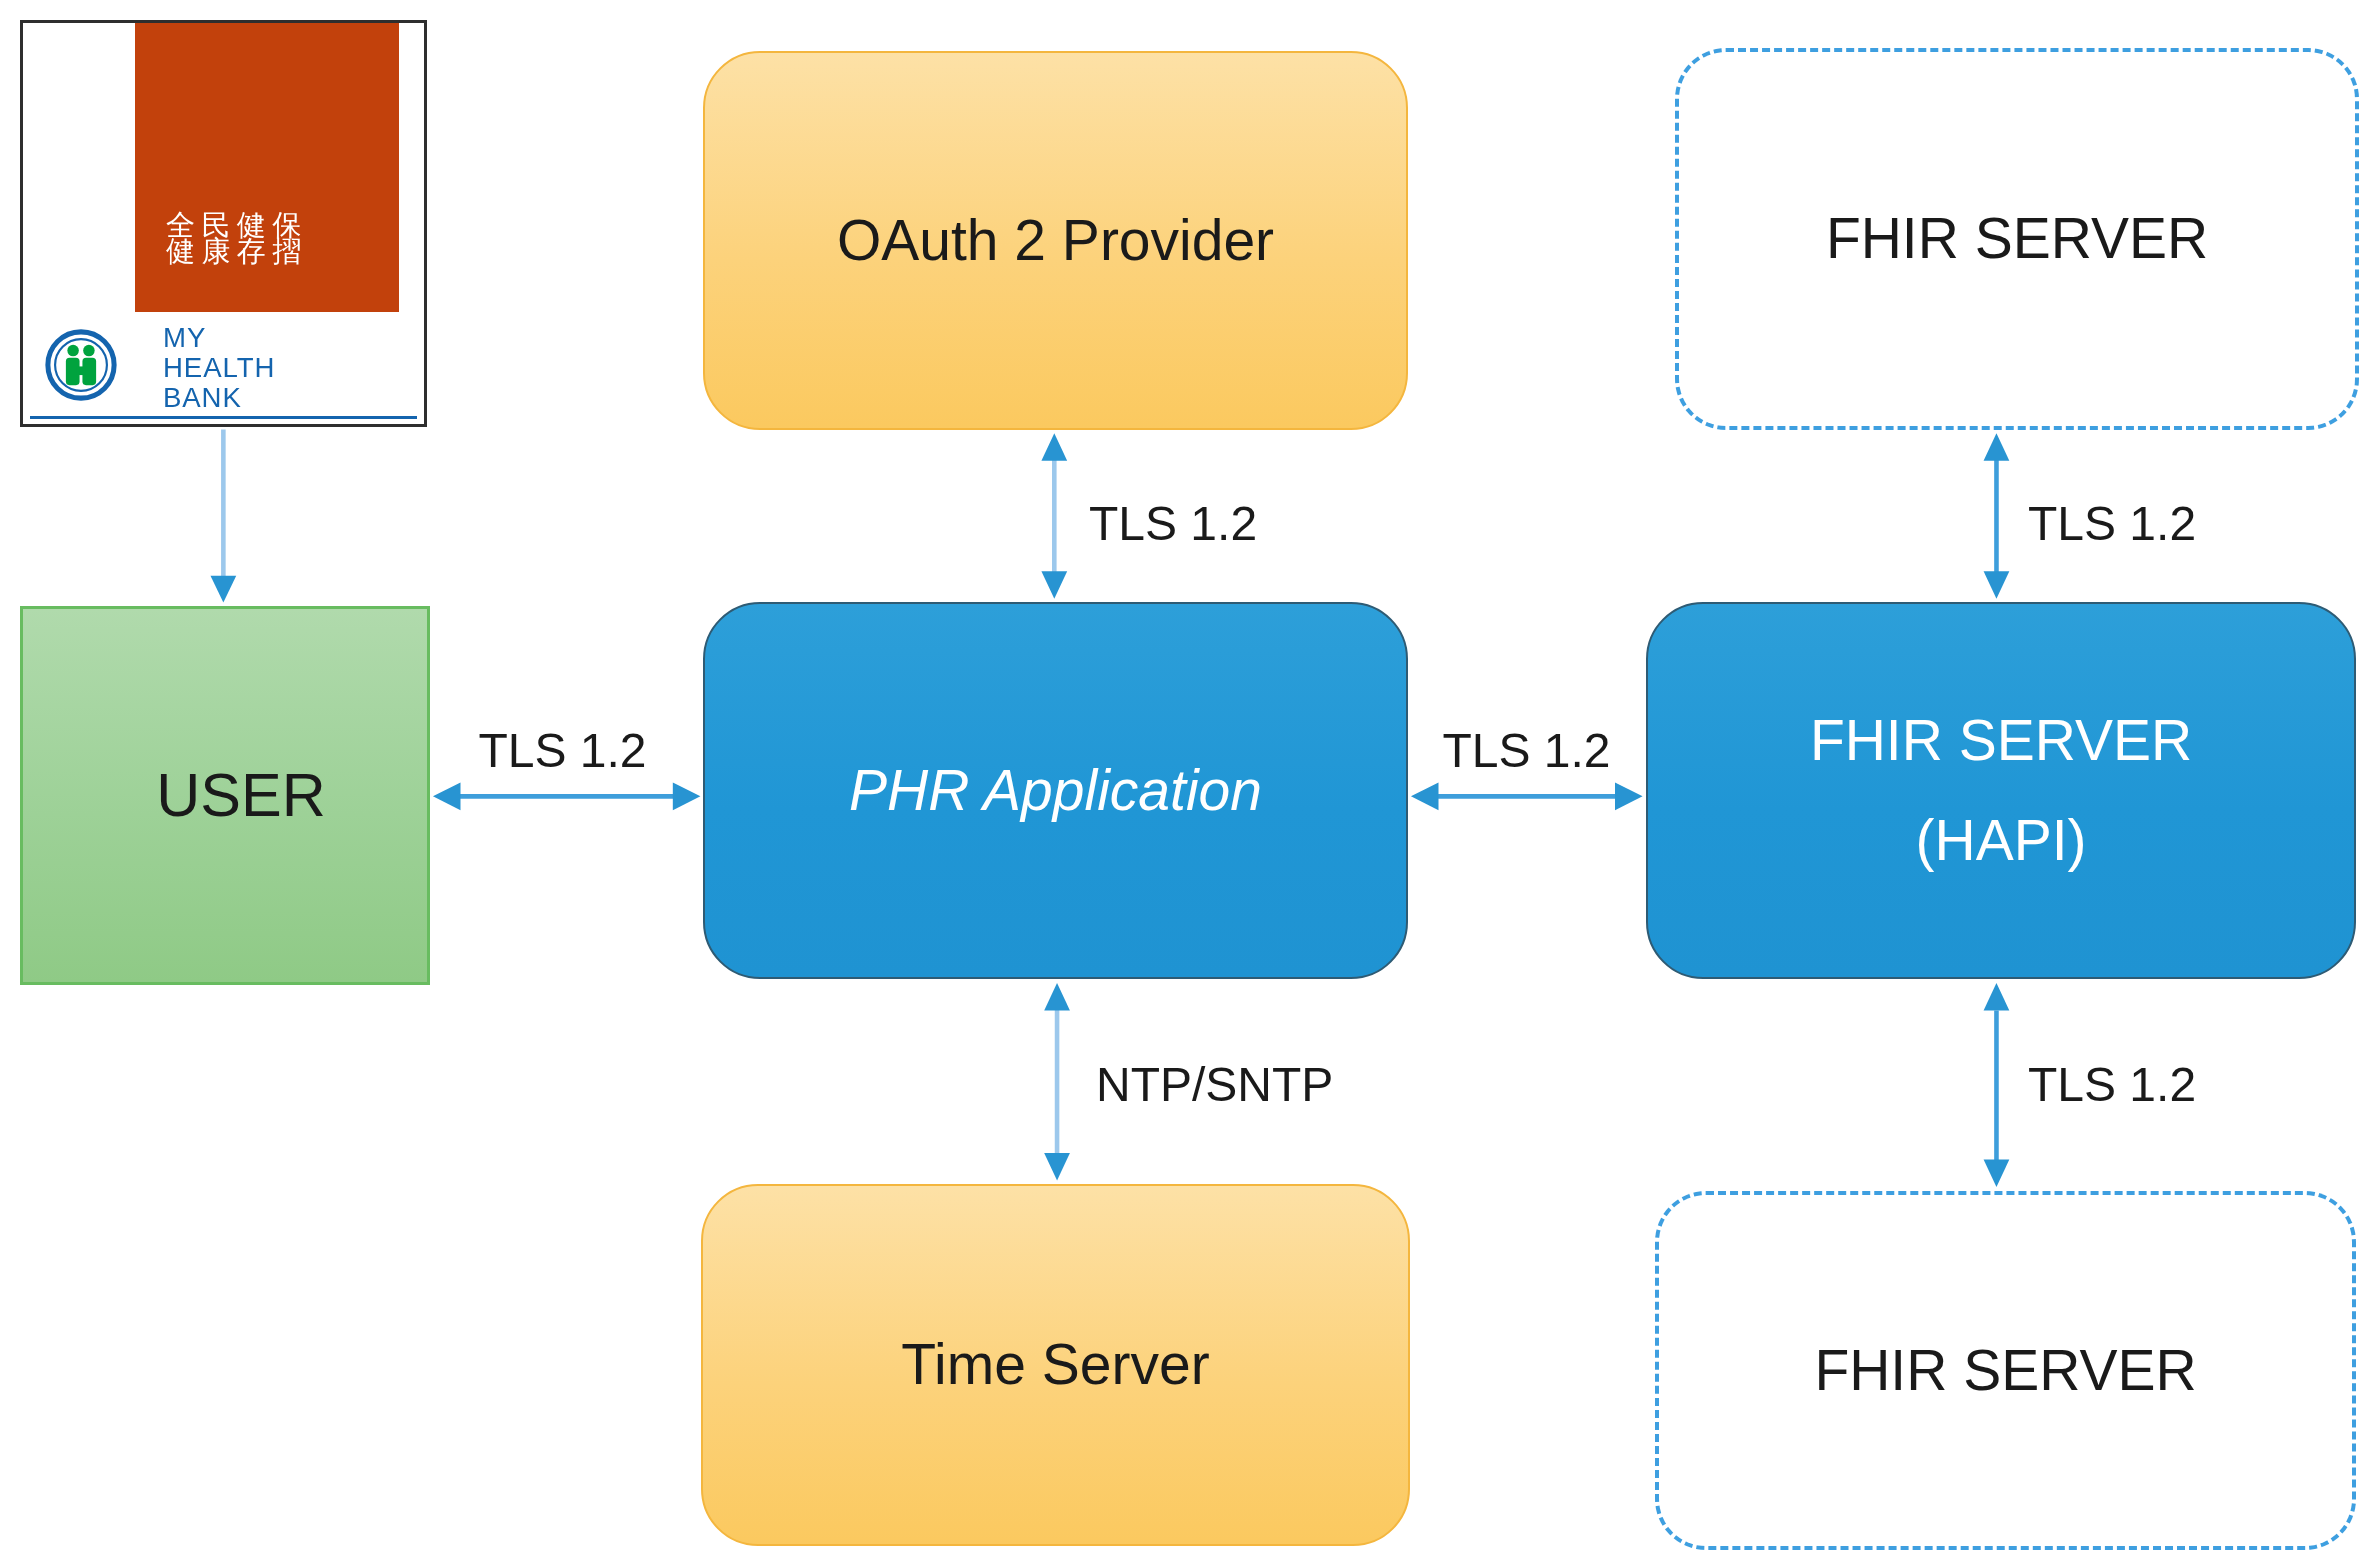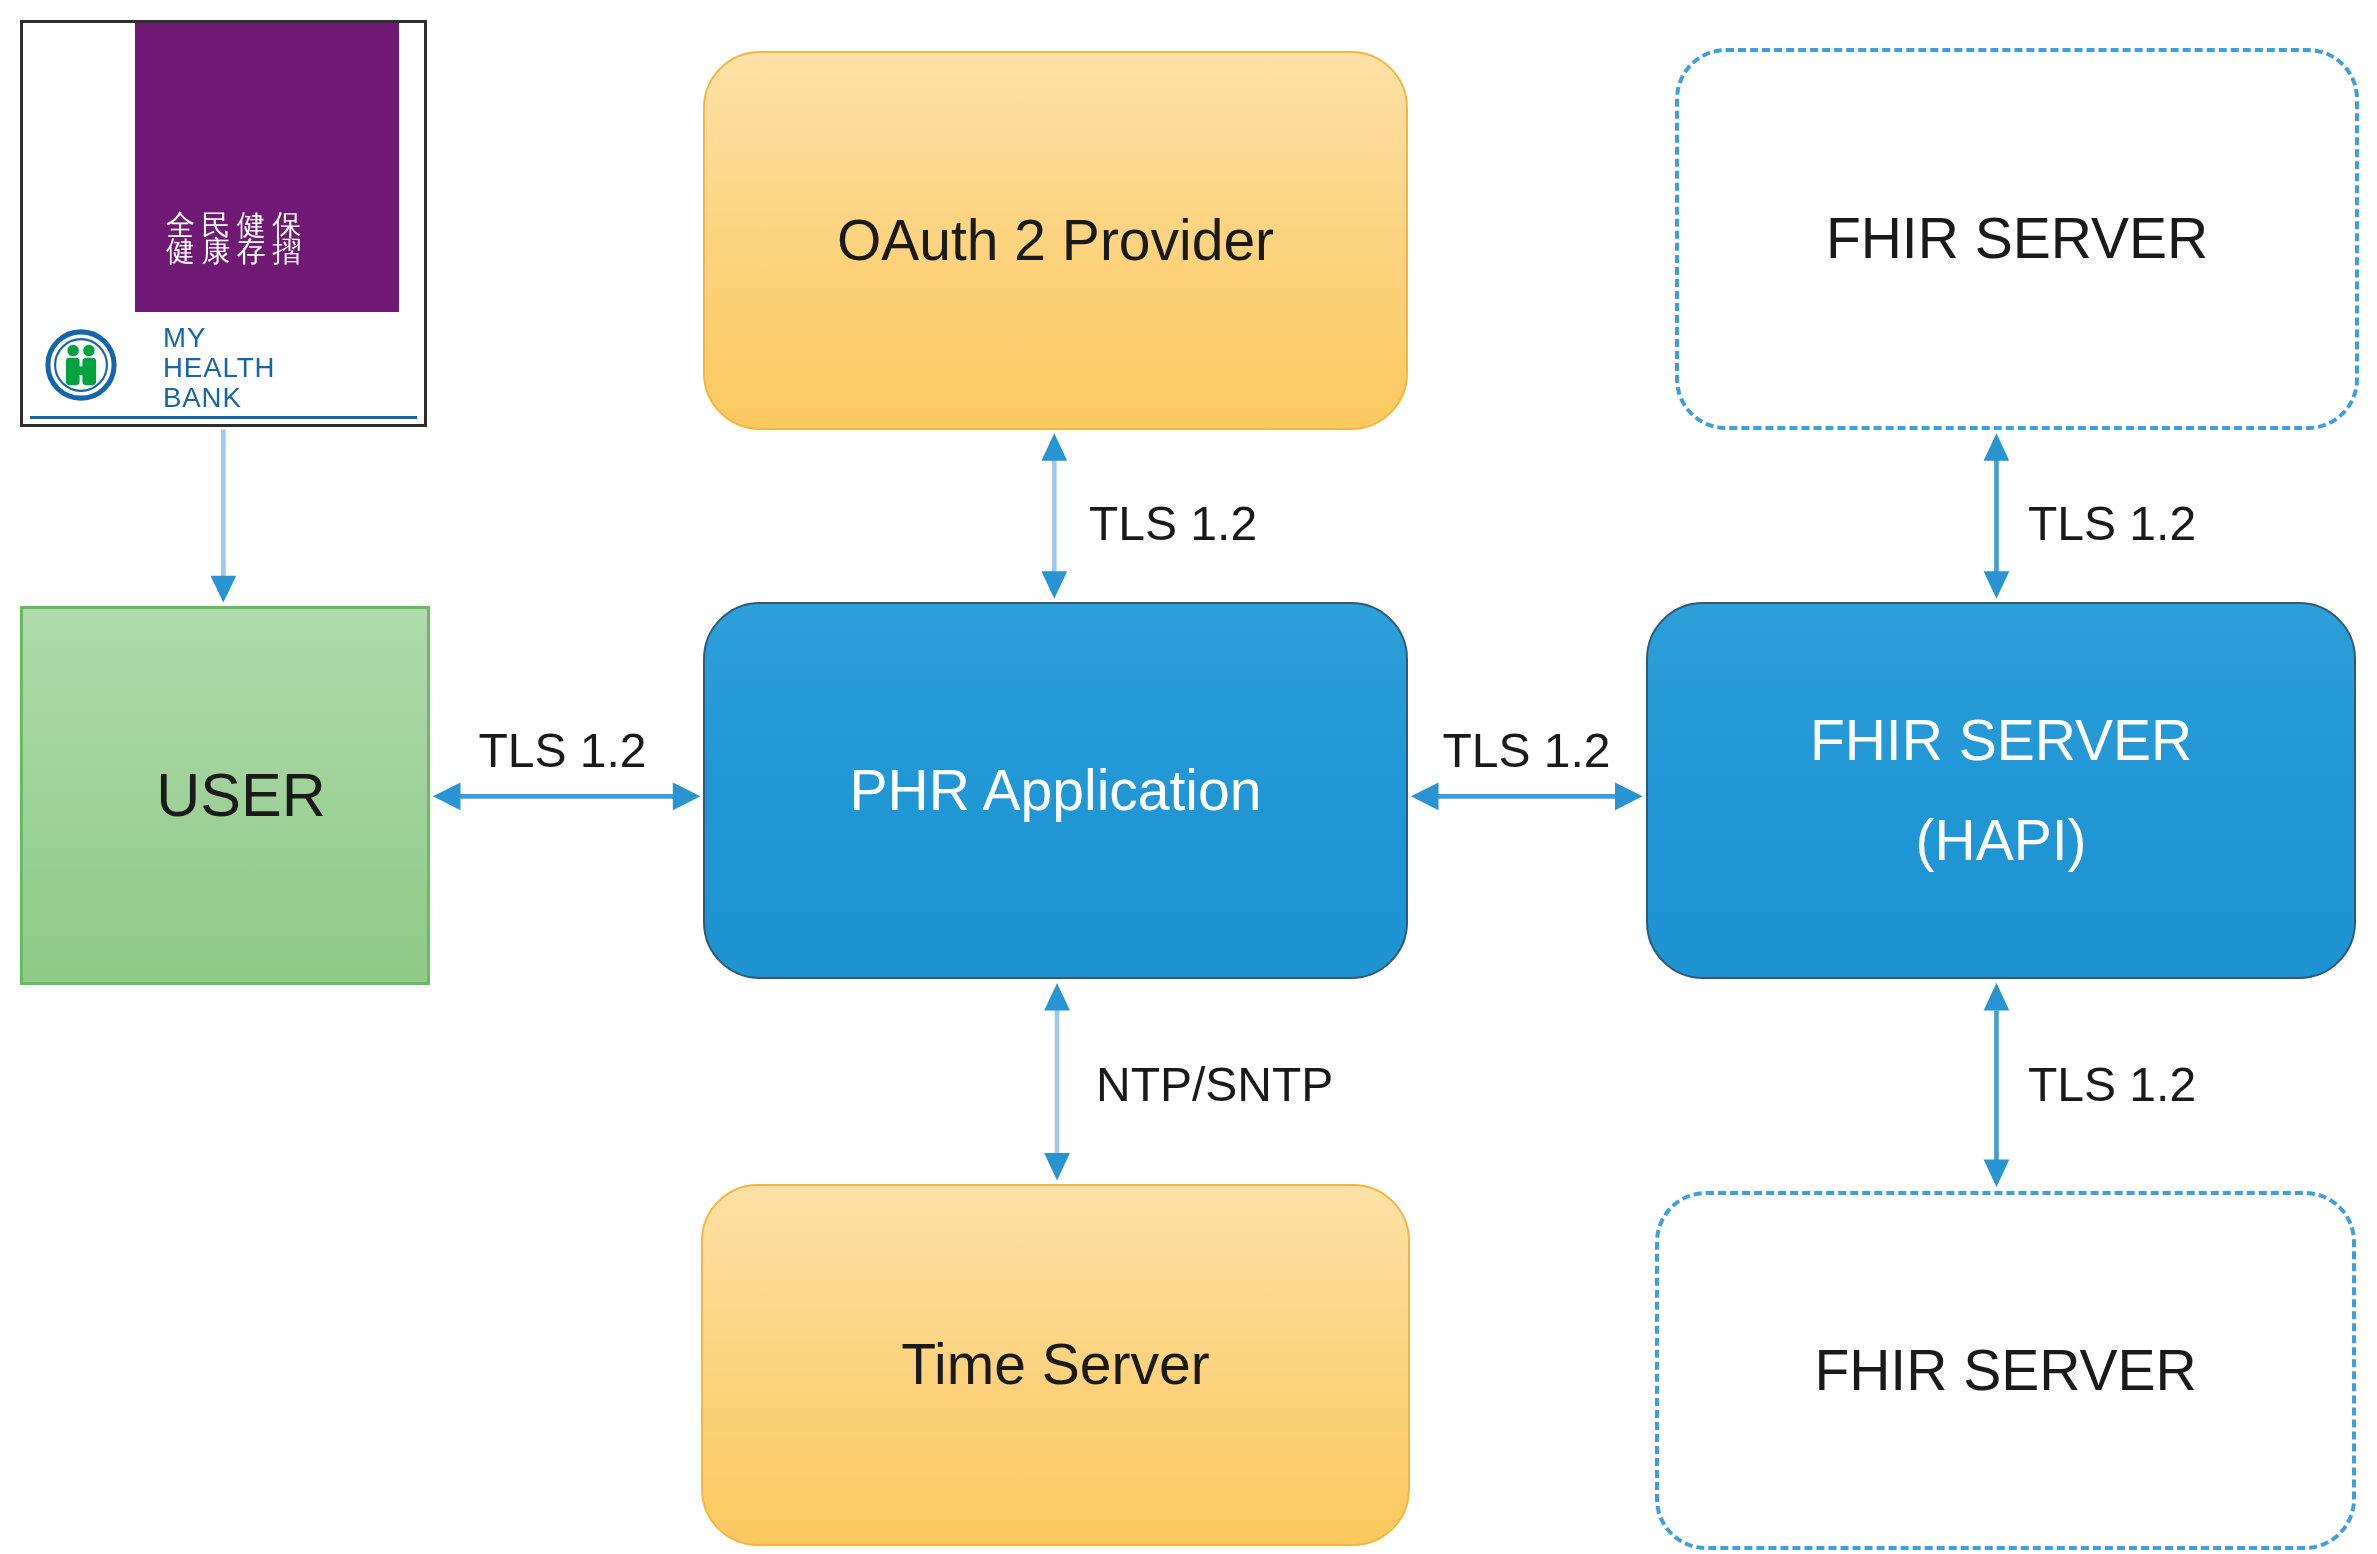--- a/index.html
+++ b/index.html
@@ -39,21 +39,21 @@
   }
   
   .green-box{
     background:linear-gradient(180deg,#b0daac 0%,#9dd197 55%,#8fca86 100%);
     border:3.7px solid #68bc60;
     padding-left:32px;
   }
   #oauth-box{left:703px;top:51px;width:705px;height:379px;}
   #fhir-top-box{left:1675px;top:48px;width:684px;height:382px;}
   #user-box{left:20px;top:606px;width:410px;height:379px;font-size:61px;}
-  #phr-box{left:703px;top:602px;width:705px;height:377px;}
+  #phr-box{left:703px;top:602px;width:705px;height:377px;font-style:italic;}
   #hapi-box{left:1646px;top:602px;width:710px;height:377px;line-height:1.75;}
   #time-box{left:701px;top:1184px;width:709px;height:362px;}
   #fhir-bottom-box{left:1655px;top:1191px;width:701px;height:359px;}
 
   
   .edge-label{
     position:absolute;
     font-size:48px;color:#1a1a1a;
     white-space:nowrap;
   }
@@ -67,21 +67,21 @@
   
   #arrow-layer{position:absolute;left:0;top:0;width:2377px;height:1555px;}
 
   
   .logo-box{
     position:absolute;left:20px;top:20px;width:407px;height:407px;
     background:#ffffff;border:3.7px solid #2e2e2e;box-sizing:border-box;
   }
   .logo-blue-square{
     position:absolute;left:112px;top:0px;width:264px;height:289px;
-    background:#701a75;
+    background:#c2410c;
   }
   .logo-cn{
     position:absolute;left:31px;
     color:#ffffff;font-size:29px;letter-spacing:6.4px;line-height:37px;
     white-space:nowrap;
   }
   #logo-cn-1{top:184px;}
   #logo-cn-2{top:210px;}
   .logo-brand{
     position:absolute;left:140px;top:300px;

